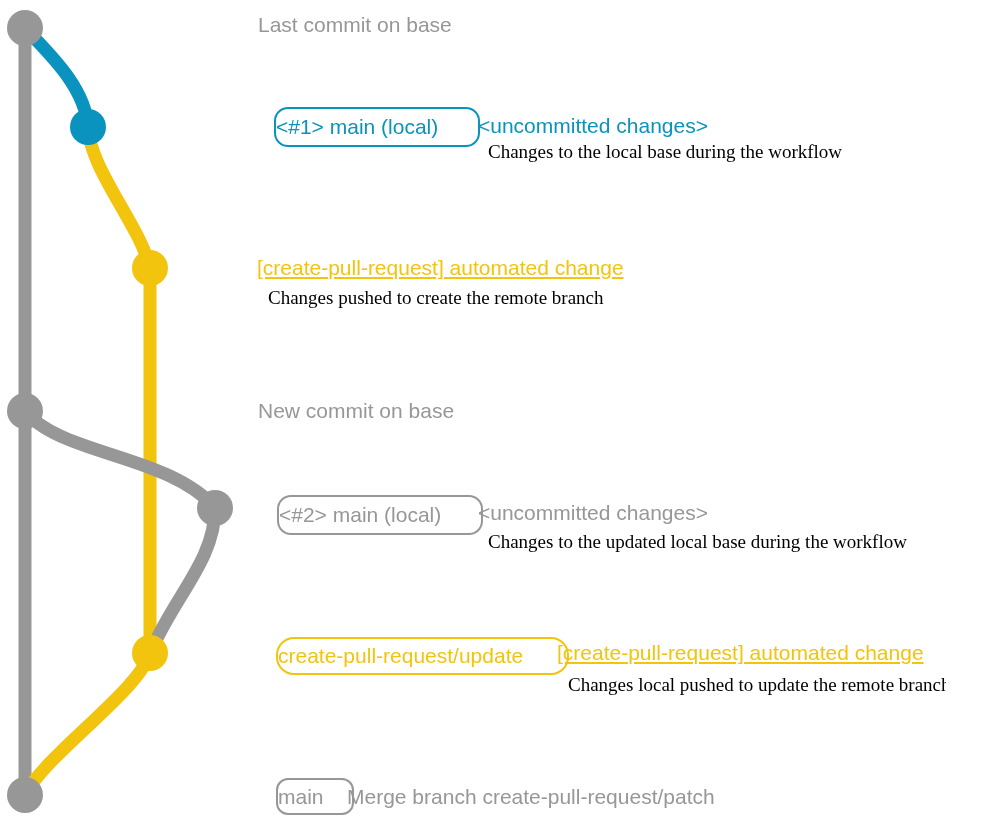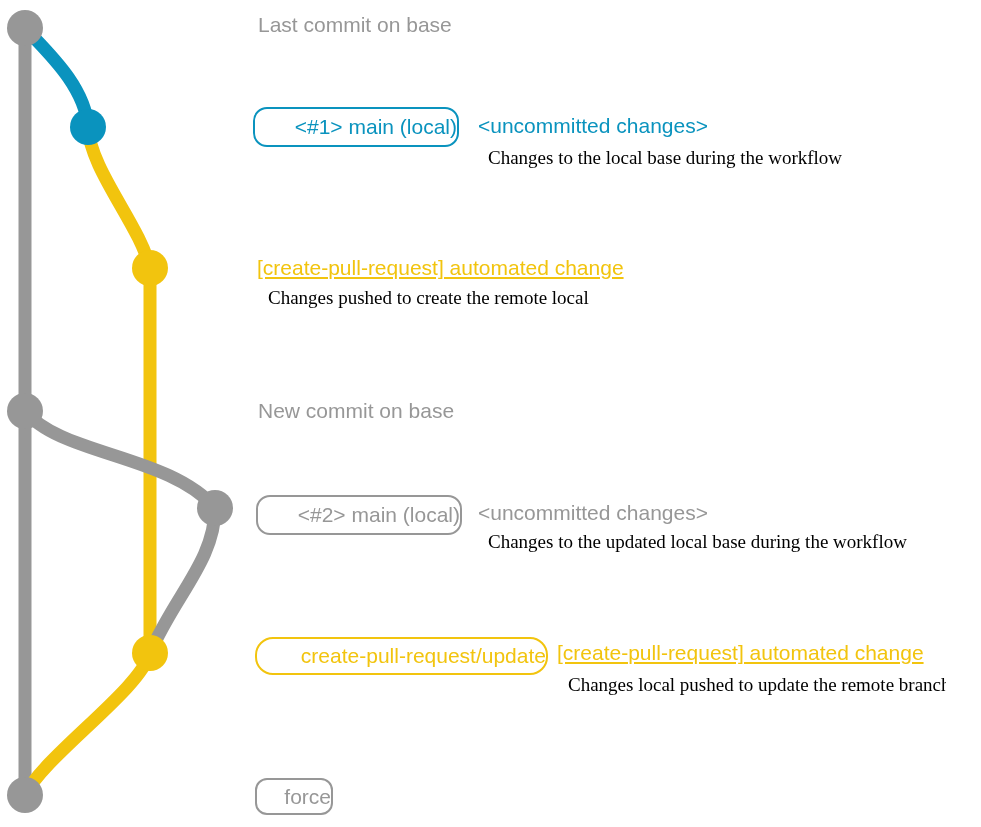--- a/index.html
+++ b/index.html
@@ -45,24 +45,25 @@
     font-size: 19px;
     line-height: 24px;
     color: var(--description);
     white-space: nowrap;
   }
 
   .badge {
     position: absolute;
     display: flex;
     align-items: center;
-    justify-content: flex-end;
+    justify-content: flex-start;
     font-size: 21px;
     white-space: nowrap;
     background: var(--background);
+    margin-left: 21px;
   }
   .badge.blue   { color: var(--blue);   border: 2px solid var(--blue); }
   .badge.gray   { color: var(--gray);   border: 2px solid var(--gray); }
   .badge.yellow { color: var(--yellow); border: 2px solid var(--yellow); }
 </style>
 </head>
 <body>
 
 <div class="canvas">
 
@@ -84,36 +85,37 @@
     <circle class="fill-yellow" cx="150" cy="653" r="18"></circle>
     <circle class="fill-gray" cx="25" cy="795" r="18"></circle>
   </svg>
 
   <div class="label gray" style="left:258px; top:12px">Last commit on base</div>
 
   <div class="badge blue" style="left:253px; top:107px; width:206px; height:40px; border-radius:14px">
     <span>&lt;#1&gt; main (local)</span>
   </div>
   <div class="label blue" style="left:478px; top:113px">&lt;uncommitted changes&gt;</div>
-  <div class="desc" style="left:488px; top:146px">Changes to the local base during the workflow</div>
+  <div class="desc" style="left:488px; top:140px">Changes to the local base during the workflow</div>
 
   <div class="label yellow" style="left:257px; top:255px">[create-pull-request] automated change</div>
-  <div class="desc" style="left:268px; top:286px">Changes pushed to create the remote local</div>
+  <div class="desc" style="left:268px; top:286px">Changes pushed to create the remote branch</div>
 
   <div class="label gray" style="left:258px; top:398px">New commit on base</div>
 
   <div class="badge gray" style="left:256px; top:495px; width:206px; height:40px; border-radius:14px">
     <span>&lt;#2&gt; main (local)</span>
   </div>
   <div class="label gray" style="left:478px; top:500px">&lt;uncommitted changes&gt;</div>
   <div class="desc" style="left:488px; top:530px">Changes to the updated local base during the workflow</div>
 
   <div class="badge yellow" style="left:255px; top:637px; width:293px; height:38px; border-radius:18px">
     <span>create-pull-request/update</span>
   </div>
   <div class="label yellow" style="left:557px; top:640px">[create-pull-request] automated change</div>
   <div class="desc" style="left:568px; top:673px">Changes local pushed to update the remote branch</div>
 
   <div class="badge gray" style="left:255px; top:778px; width:78px; height:37px; border-radius:12px">
-    <span>force</span>
+    <span>main</span>
   </div>
+  <div class="label gray" style="left:347px; top:784px">Merge branch create-pull-request/patch</div>
 
 </div>
 
 </body></html>

